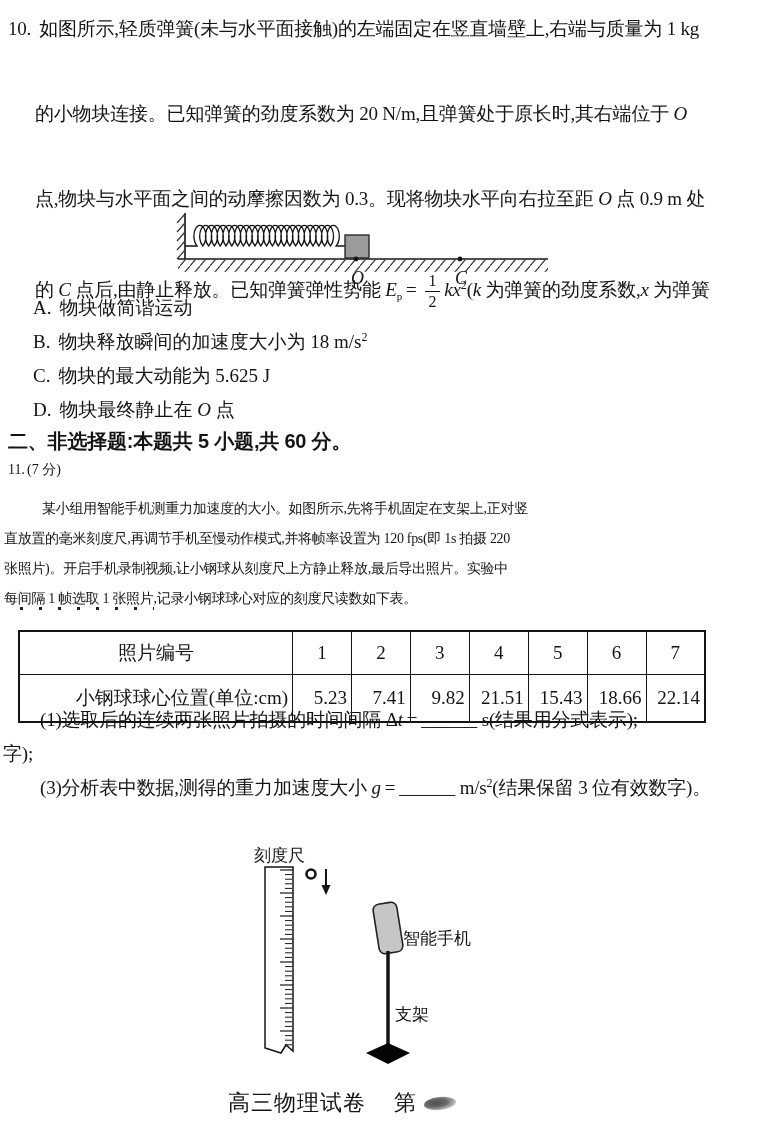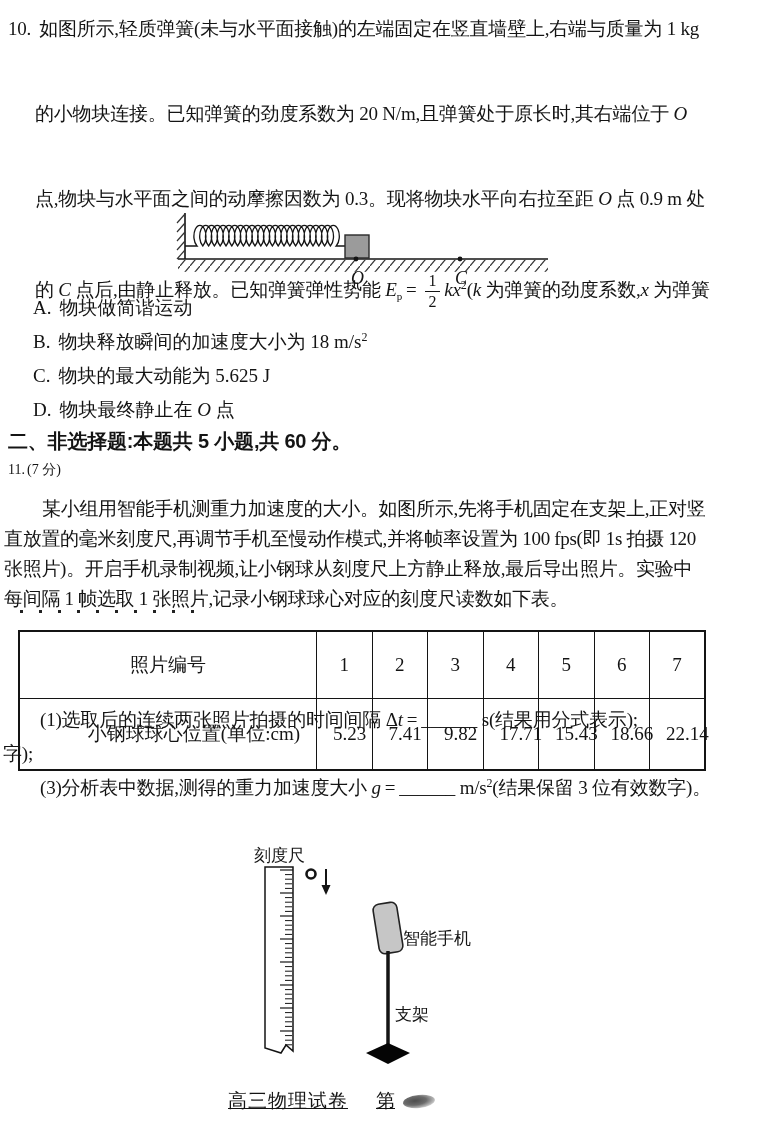--- a/index.html
+++ b/index.html
@@ -29,46 +29,46 @@
 
   .opts { position:absolute; left:33px; top:291px; font-size:19px; }
   .opts .ln { line-height:34px; }
   .opt-label { margin-right:8px; }
 
   .sec2 { position:absolute; left:8px; top:428px; font-size:20px; font-weight:700;
           font-family:"Liberation Sans","DejaVu Sans",sans-serif; white-space:nowrap; letter-spacing:-0.2px; }
 
   
   .q11head { position:absolute; left:8px; top:461px; font-size:14px; white-space:nowrap; }
-  .q11p { position:absolute; left:4px; top:494px; width:752px; font-size:19px; letter-spacing:-0.3px; }
+  .q11p { position:absolute; left:4px; top:494px; width:752px; font-size:14px; letter-spacing:-0.3px; }
   .q11p .ln { line-height:30px; }
   .q11p .first { padding-left:38px; }
   .em-dots {
     background-image:radial-gradient(circle, #222 1.5px, rgba(0,0,0,0) 1.9px);
     background-size:19px 5px; background-position:8px 100%; background-repeat:repeat-x;
     padding-bottom:5px;
   }
 
   .vtable { position:absolute; left:18px; top:630px; width:688px;
             border-collapse:collapse; table-layout:fixed; font-size:19px;
             border:2px solid #141414; }
-  .vtable td { border:1.2px solid #141414; text-align:center; padding:16px; }
+  .vtable td { border:1.2px solid #141414; text-align:center; padding:4px; }
   .vtable tr.r1 td { height:34px; }
   .vtable tr.r2 td { height:38px;text-align:right; }
   .vtable .c1 { width:264px; }
 
   .subq { position:absolute; left:3px; top:703px; width:754px; font-size:19px; letter-spacing:-0.2px; }
   .subq .ln { line-height:34px;font-family:Liberation Serif, serif; }
   .subq .ind { padding-left:37px; }
 
   .fig2 { position:absolute; left:240px; top:845px; }
 
   
   .footer { position:absolute; left:228px; top:1088px; display:flex; align-items:center;
-            font-size:19px; white-space:nowrap;text-decoration:underline; }
+            font-size:22px; white-space:nowrap; }
   .footer .ft-title { letter-spacing:1px; }
   .footer .ft-prefix { margin-left:28px; }
   .smudge { display:inline-block; width:32px; height:13px; margin-left:8px;
             border-radius:50%; transform:rotate(-6deg);
             background:radial-gradient(ellipse at 38% 42%, #4d4d4d 0%, #6b6b6b 40%, #b9b9b9 68%, rgba(255,255,255,0) 85%); }
 </style>
 </head>
 <body>
 
 <div class="page">
@@ -118,21 +118,21 @@
     <div class="ln"><span class="opt-label">C.</span><span>物块的最大动能为 5.625 J</span></div>
     <div class="ln"><span class="opt-label">D.</span><span>物块最终静止在 </span><span class="it">O</span><span> 点</span></div>
   </div>
 
   <div class="sec2">二、非选择题:本题共 5 小题,共 60 分。</div>
 
   <div class="q11head"><span>11.</span><span style="margin-left:2px">(7 分)</span></div>
 
   <div class="q11p">
     <div class="ln first">某小组用智能手机测重力加速度的大小。如图所示,先将手机固定在支架上,正对竖</div>
-    <div class="ln">直放置的毫米刻度尺,再调节手机至慢动作模式,并将帧率设置为 100 fps(即 1s 拍摄 120</div>
+    <div class="ln">直放置的毫米刻度尺,再调节手机至慢动作模式,并将帧率设置为 120 fps(即 1s 拍摄 220</div>
     <div class="ln">张照片)。开启手机录制视频,让小钢球从刻度尺上方静止释放,最后导出照片。实验中</div>
     <div class="ln"><span class="em-dots">每间隔 1 帧选取 1 张照片</span><span>,记录小钢球球心对应的刻度尺读数如下表。</span></div>
   </div>
 
   <table class="vtable">
     <tbody>
         <tr class="r1">
       <td class="c1">照片编号</td>
       <td>1</td>
       <td>2</td>
@@ -140,21 +140,21 @@
       <td>4</td>
       <td>5</td>
       <td>6</td>
       <td>7</td>
     </tr>
     <tr class="r2">
       <td class="c1">小钢球球心位置(单位:cm)</td>
       <td>5.23</td>
       <td>7.41</td>
       <td>9.82</td>
-      <td>17.71</td>
+      <td>21.51</td>
       <td>15.43</td>
       <td>18.66</td>
       <td>22.14</td>
     </tr>
   </tbody>
     </table>
 
   <div class="subq">
     <div class="ln ind"><span>(1)选取后的连续两张照片拍摄的时间间隔 Δ</span><span class="it">t</span><span class="eq">=</span><span>______</span><span> s(结果用分式表示);</span></div>
     <div class="ln">字);</div>

